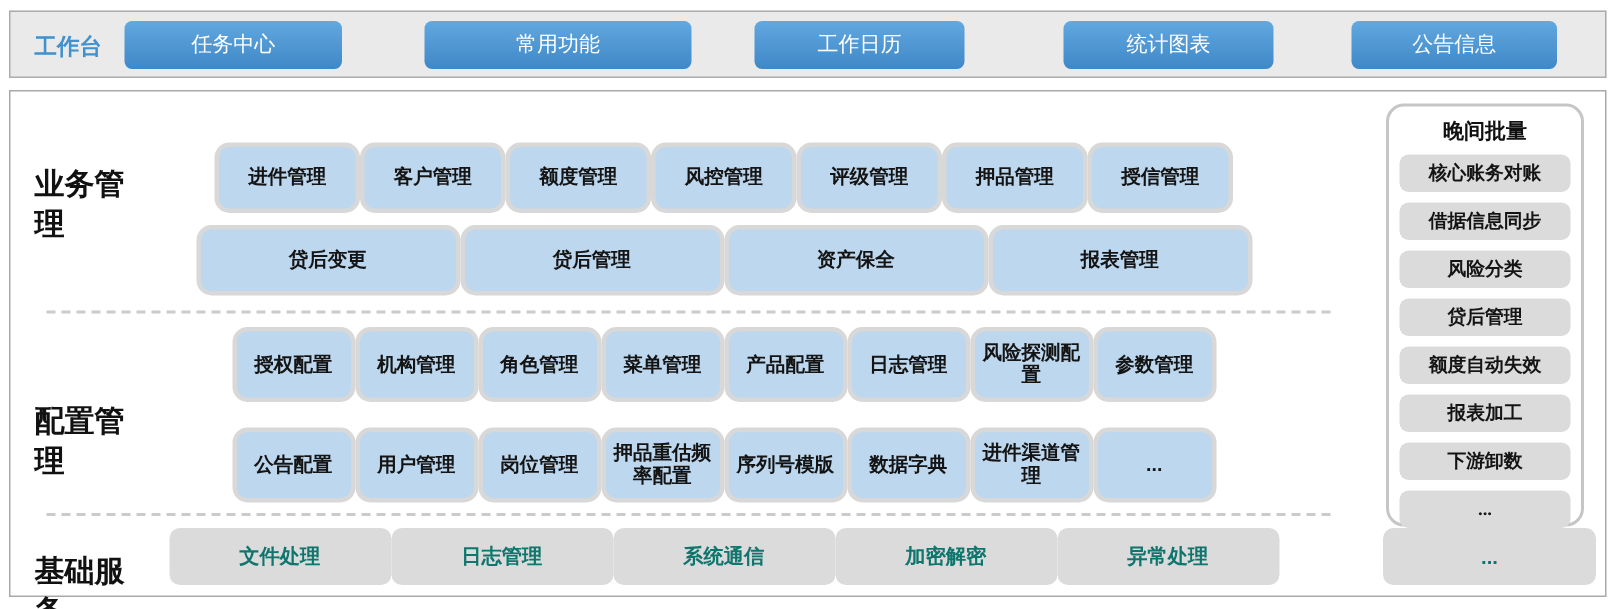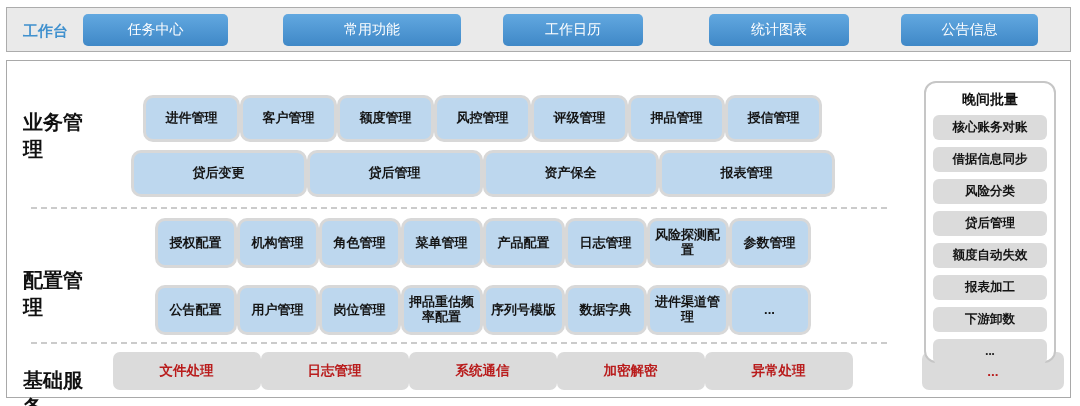--- a/index.html
+++ b/index.html
@@ -41,31 +41,31 @@
   .bluebox { background:#BDD7EE; border:3px solid #D8D8D8; border-radius:10px;
              box-sizing:border-box; display:flex; align-items:center; justify-content:center;
              text-align:center; font-size:13px; font-weight:bold; color:#141414;
              line-height:1.15; padding:2px 3px; }
   .w96  { width:97px; }
   .w176 { width:176px; }
   .w81  { width:82px; }
 
   .graybox { background:#DBDBDB; border-radius:7px; display:flex; align-items:center;
              justify-content:center; text-align:center; font-size:13.5px;
-             font-weight:bold; color:#b91c1c; box-sizing:border-box; }
+             font-weight:bold; color:#0f766e; box-sizing:border-box; }
   .row-base .graybox { width:148px; }
   .more-box { position:absolute; left:915px; top:291px; width:142px; height:38px; }
 
   .dash { position:absolute; left:24px; width:856px; height:0;
           border-top:2px dashed #CBCBCB; }
   .dash1 { top:146px; }
   .dash2 { top:281px; }
 
   
-  .sidebar { position:absolute; left:917px; top:20px; width:132px; height:282px;
+  .sidebar { position:absolute; left:917px; top:8px; width:132px; height:282px;
              border:2px solid #C6C6C6; border-radius:12px; box-sizing:border-box;
              background:#ffffff; padding:5px 7px; display:flex; flex-direction:column;font-family:Liberation Serif, serif; }
   .sidebar-title { text-align:center; font-size:14px; font-weight:bold;
                    color:#111111; padding:3px 0 6px; }
   .batch-item { height:25px; min-height:25px; margin-bottom:7px; border-radius:6px;
                 background:#DBDBDB; display:flex; align-items:center; justify-content:center;
                 font-size:12.5px; font-weight:bold; color:#141414; }
 </style>
 </head>
 <body>

